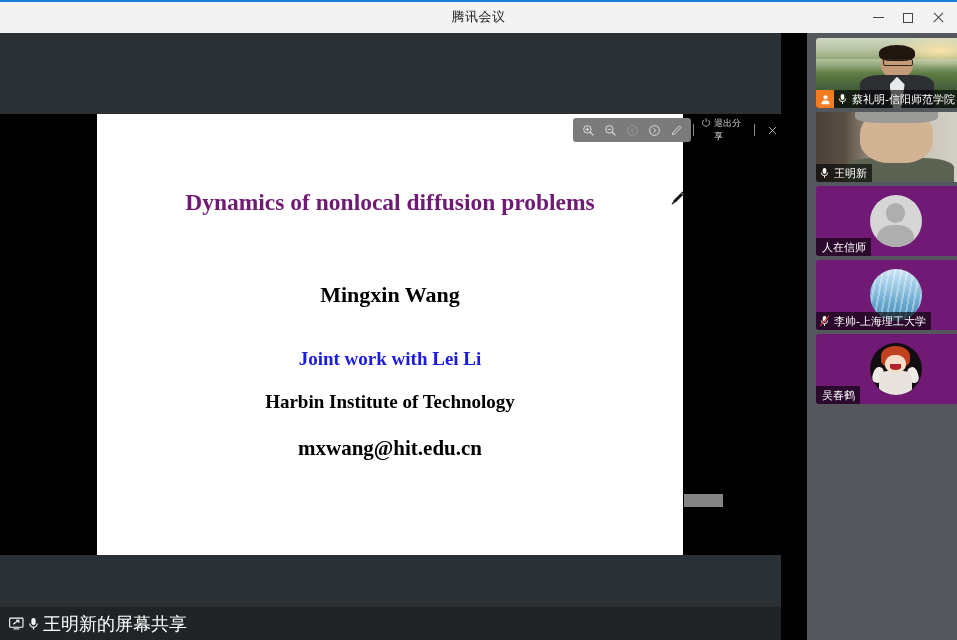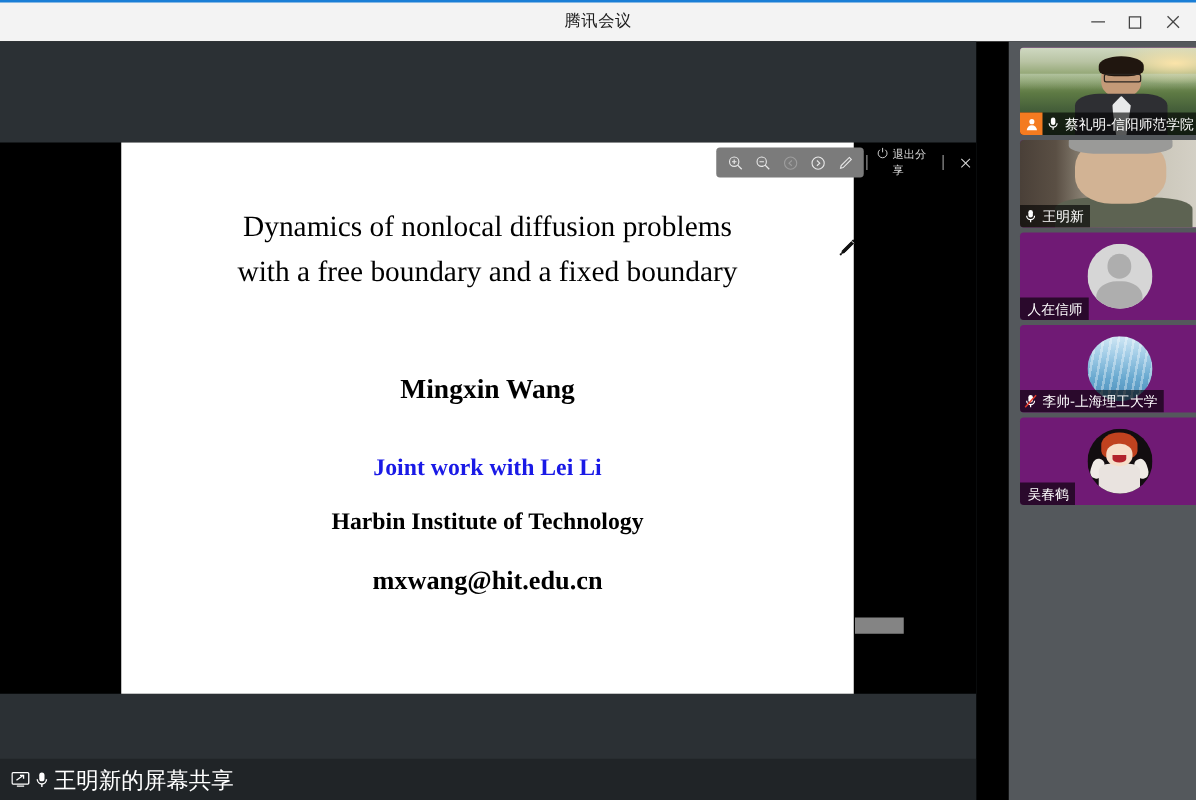--- a/index.html
+++ b/index.html
@@ -118,25 +118,25 @@
   }
   .slide-inner {
     position: absolute;
     left: 0; right: 0;
     top: 0;
     text-align: center;
     font-family: "Liberation Serif", "DejaVu Serif", serif;
     color: #000;
   }
   .slide-title {
-    font-weight: normal;
+    font-weight: bold;
     font-size: 23.5px;
     line-height: 36px;
-    margin-top: 50px;
-    color: #000000;
+    margin-top: 70px;
+    color: #701a75;
   }
   .slide-author {
     font-weight: bold;
     font-size: 22px;
     margin-top: 62px;
     color: #000;
   }
   .slide-joint {
     font-weight: bold;
     font-size: 19px;
@@ -573,21 +573,20 @@
   </div>
 
   <div class="stage">
 
     <div class="share-black"></div>
 
     <div class="slide">
       <div class="slide-inner">
         <div class="slide-title">
           <div>Dynamics of nonlocal diffusion problems</div>
-          <div>with a free boundary and a fixed boundary</div>
         </div>
         <div class="slide-author">Mingxin Wang</div>
         <div class="slide-joint">Joint work with Lei Li</div>
         <div class="slide-affil">Harbin Institute of Technology</div>
         <div class="slide-email">mxwang@hit.edu.cn</div>
       </div>
     </div>
 
     <svg class="pencil-cursor" viewBox="0 0 16 16">
       <path d="M12.5 1.8 L14.2 3.5 L5.6 12.1 L3.2 12.8 L3.9 10.4 Z" fill="#111" stroke="#000" stroke-width="0.6"></path>

